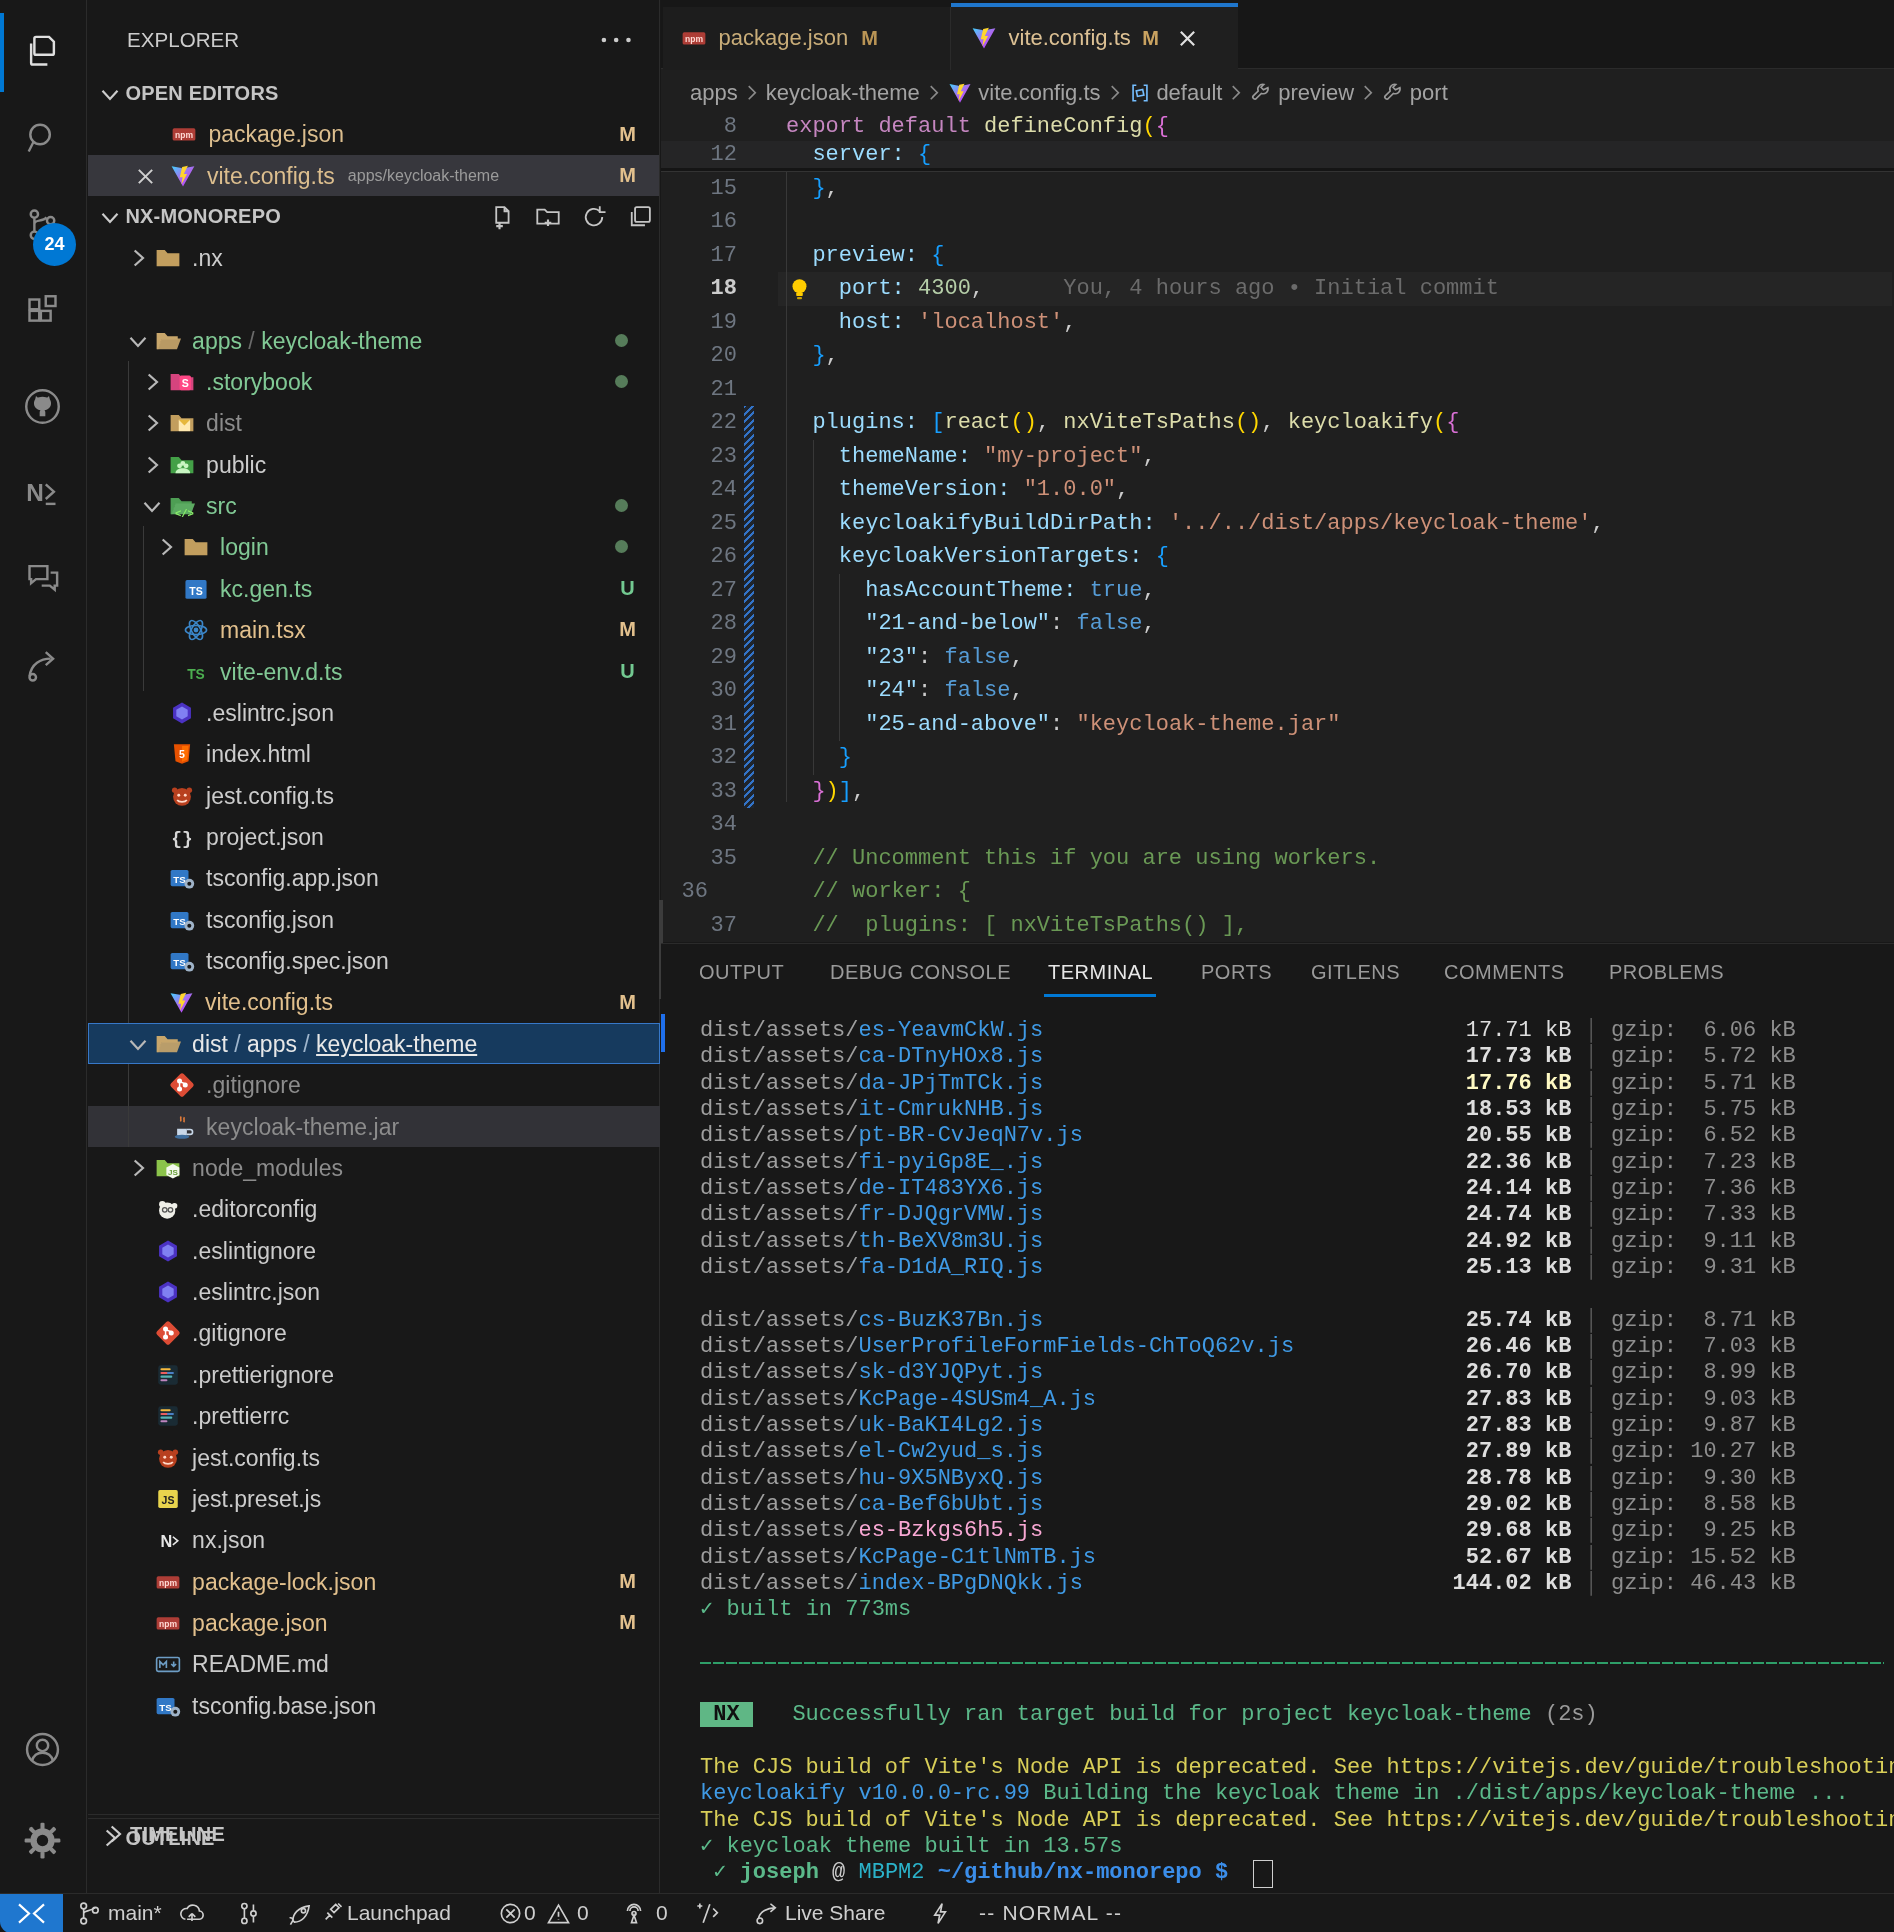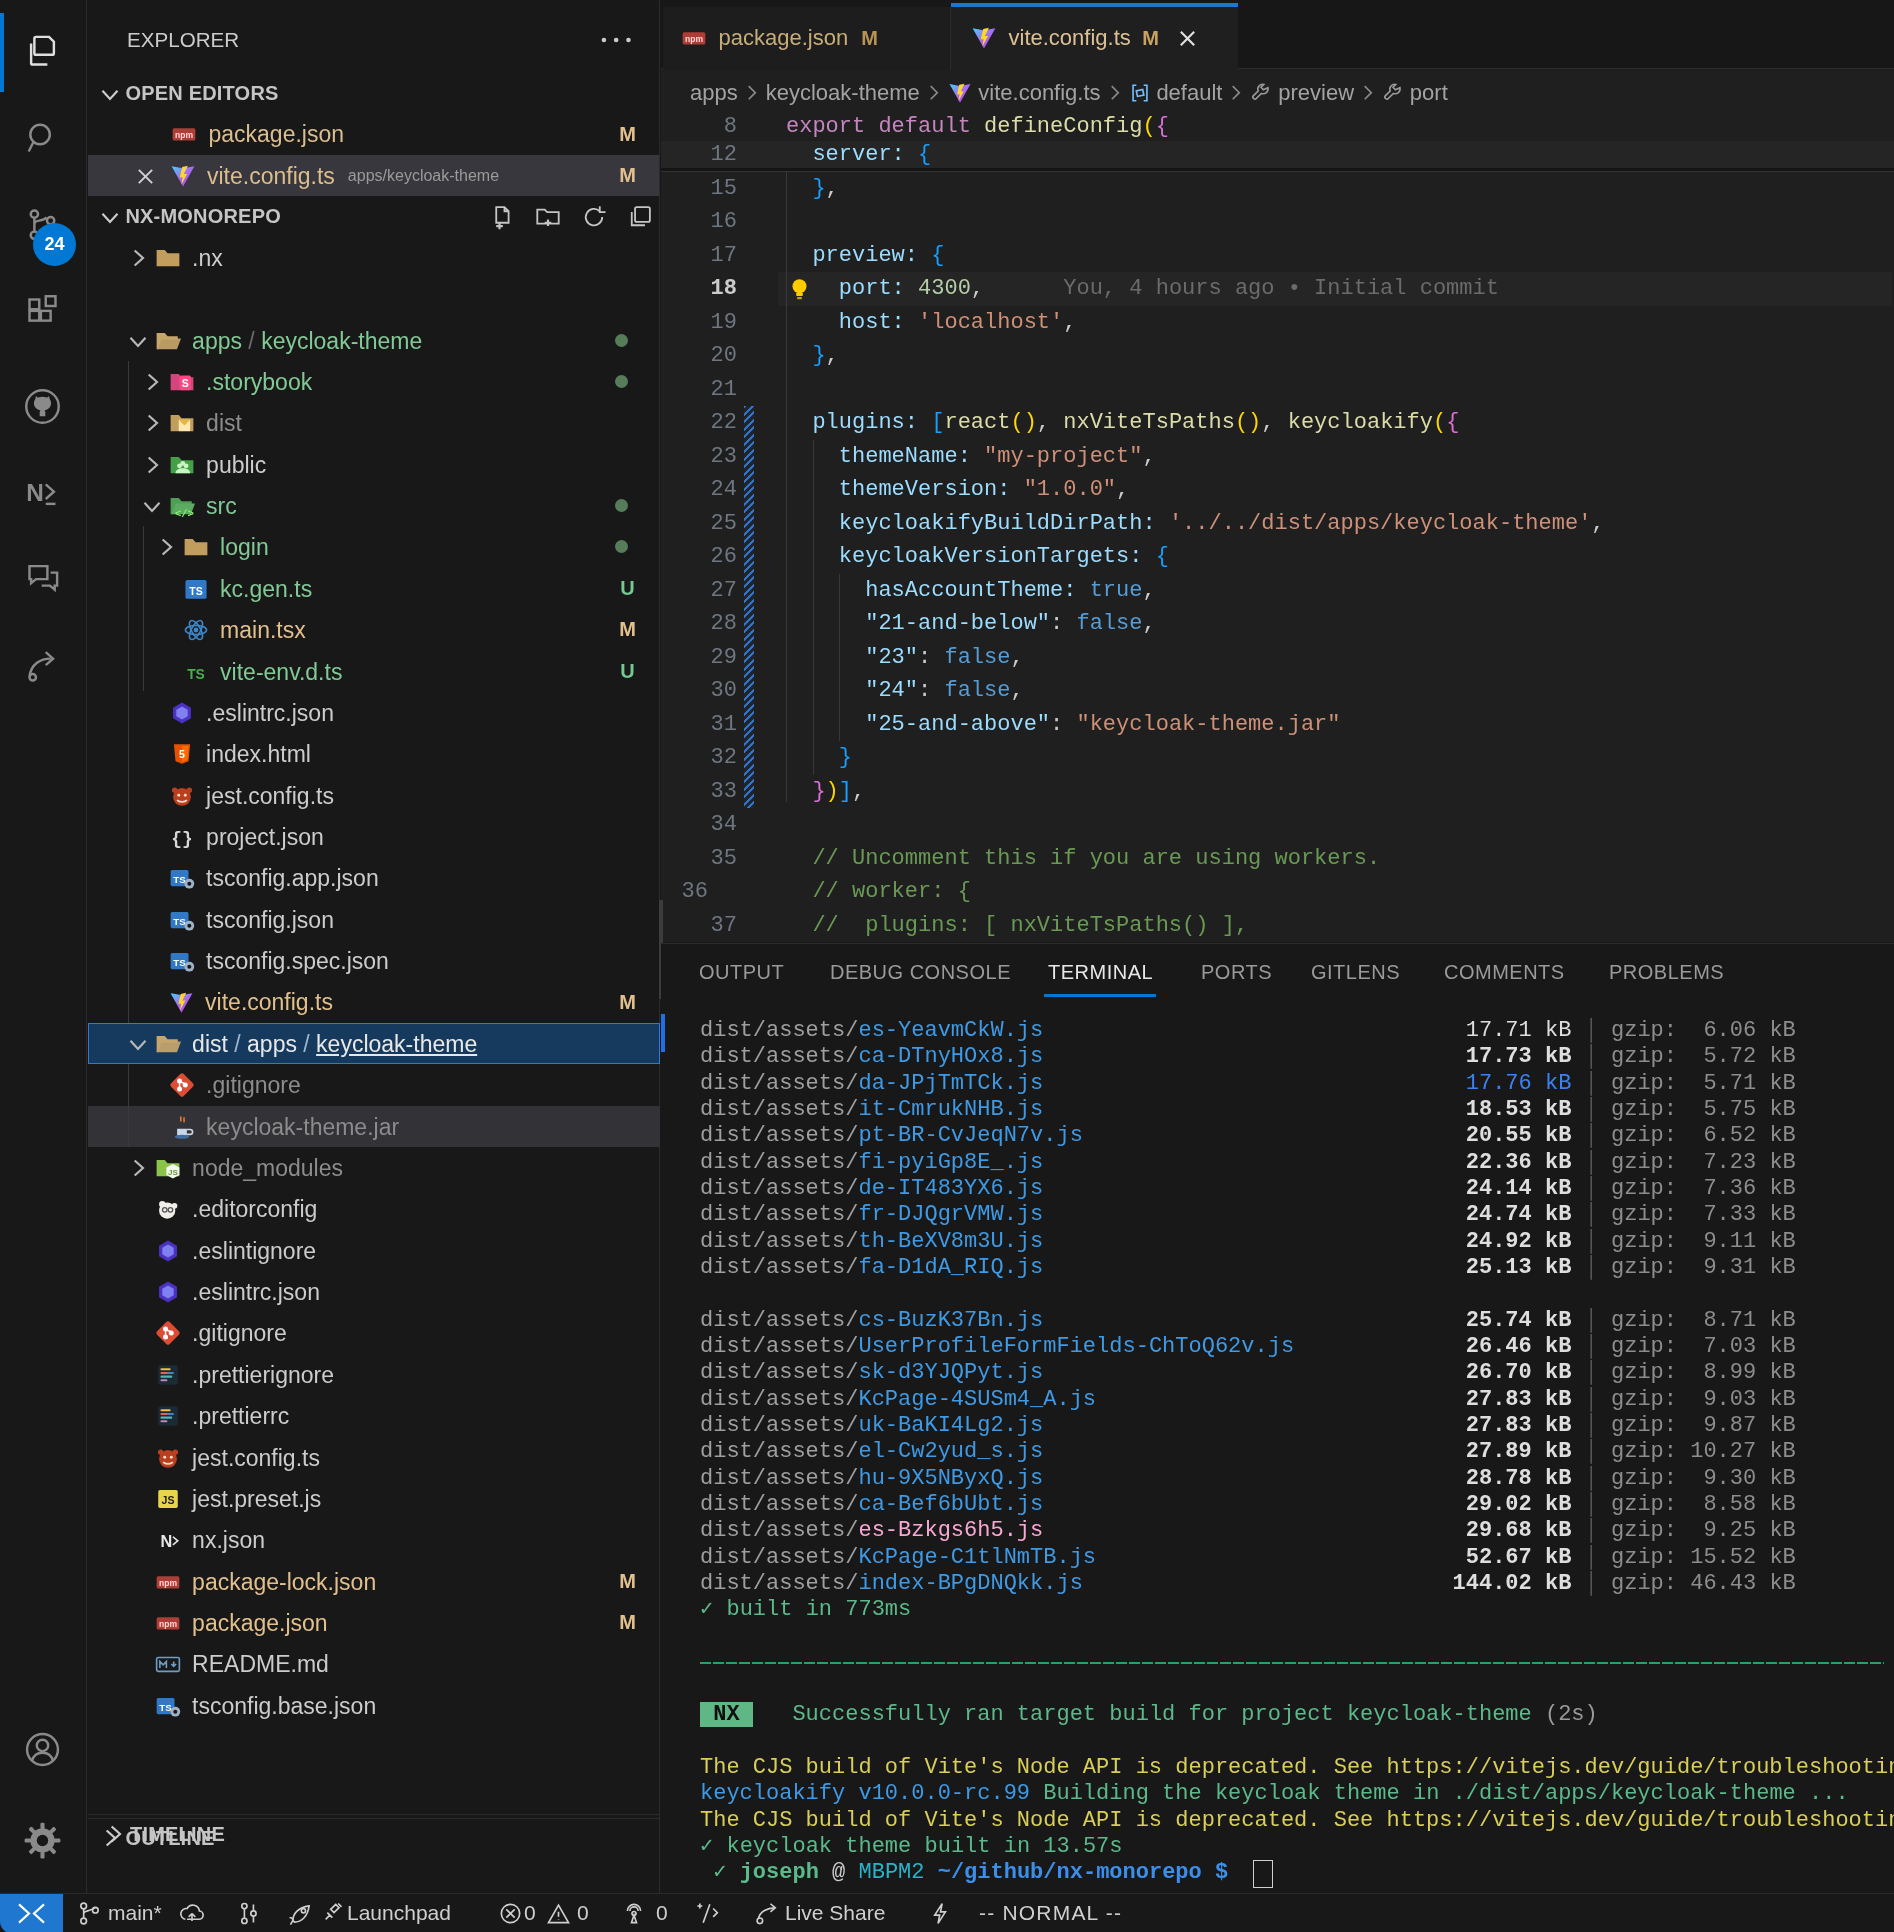--- a/index.html
+++ b/index.html
@@ -733,21 +733,21 @@
     <div class="abs" style="left:830px;top:961px;font-size:20px;color:#9a9a9a;letter-spacing:0.5px">DEBUG CONSOLE</div>
     <div class="abs" style="left:1048px;top:961px;font-size:20px;color:#e7e7e7;letter-spacing:0.5px">TERMINAL</div>
     <div class="abs" style="left:1201px;top:961px;font-size:20px;color:#9a9a9a;letter-spacing:0.5px">PORTS</div>
     <div class="abs" style="left:1311px;top:961px;font-size:20px;color:#9a9a9a;letter-spacing:0.5px">GITLENS</div>
     <div class="abs" style="left:1444px;top:961px;font-size:20px;color:#9a9a9a;letter-spacing:0.5px">COMMENTS</div>
     <div class="abs" style="left:1609px;top:961px;font-size:20px;color:#9a9a9a;letter-spacing:0.5px">PROBLEMS</div>
     <div class="abs" style="left:1044px;top:994px;width:112px;height:2.5px;background:#0078d4"></div>
     <div class="abs" style="left:661px;top:1014px;width:4.1px;height:38px;background:#1f6feb"></div>
     <div class="tline mono" style="top:1018px"><span style="color:#9f9f9f">dist/assets/</span><span style="color:#3f9ae5">es-YeavmCkW.js</span>                                <span style="color:#dedede;font-weight:normal">17.71 kB</span><span style="color:#585858"> │ </span><span style="color:#8d8d8d">gzip:  6.06 kB</span></div>
     <div class="tline mono" style="top:1044px"><span style="color:#9f9f9f">dist/assets/</span><span style="color:#3f9ae5">ca-DTnyHOx8.js</span>                                <span style="color:#dedede;font-weight:bold">17.73 kB</span><span style="color:#585858"> │ </span><span style="color:#8d8d8d">gzip:  5.72 kB</span></div>
-    <div class="tline mono" style="top:1071px"><span style="color:#9f9f9f">dist/assets/</span><span style="color:#3f9ae5">da-JPjTmTCk.js</span>                                <span style="color:#3b82f6;font-weight:normal">17.76 kB</span><span style="color:#585858"> │ </span><span style="color:#8d8d8d">gzip:  5.71 kB</span></div>
+    <div class="tline mono" style="top:1071px"><span style="color:#9f9f9f">dist/assets/</span><span style="color:#3f9ae5">da-JPjTmTCk.js</span>                                <span style="color:#fef9c3;font-weight:bold">17.76 kB</span><span style="color:#585858"> │ </span><span style="color:#8d8d8d">gzip:  5.71 kB</span></div>
     <div class="tline mono" style="top:1097px"><span style="color:#9f9f9f">dist/assets/</span><span style="color:#3f9ae5">it-CmrukNHB.js</span>                                <span style="color:#dedede;font-weight:bold">18.53 kB</span><span style="color:#585858"> │ </span><span style="color:#8d8d8d">gzip:  5.75 kB</span></div>
     <div class="tline mono" style="top:1123px"><span style="color:#9f9f9f">dist/assets/</span><span style="color:#3f9ae5">pt-BR-CvJeqN7v.js</span>                             <span style="color:#dedede;font-weight:bold">20.55 kB</span><span style="color:#585858"> │ </span><span style="color:#8d8d8d">gzip:  6.52 kB</span></div>
     <div class="tline mono" style="top:1150px"><span style="color:#9f9f9f">dist/assets/</span><span style="color:#3f9ae5">fi-pyiGp8E_.js</span>                                <span style="color:#dedede;font-weight:bold">22.36 kB</span><span style="color:#585858"> │ </span><span style="color:#8d8d8d">gzip:  7.23 kB</span></div>
     <div class="tline mono" style="top:1176px"><span style="color:#9f9f9f">dist/assets/</span><span style="color:#3f9ae5">de-IT483YX6.js</span>                                <span style="color:#dedede;font-weight:bold">24.14 kB</span><span style="color:#585858"> │ </span><span style="color:#8d8d8d">gzip:  7.36 kB</span></div>
     <div class="tline mono" style="top:1202px"><span style="color:#9f9f9f">dist/assets/</span><span style="color:#3f9ae5">fr-DJQgrVMW.js</span>                                <span style="color:#dedede;font-weight:bold">24.74 kB</span><span style="color:#585858"> │ </span><span style="color:#8d8d8d">gzip:  7.33 kB</span></div>
     <div class="tline mono" style="top:1229px"><span style="color:#9f9f9f">dist/assets/</span><span style="color:#3f9ae5">th-BeXV8m3U.js</span>                                <span style="color:#dedede;font-weight:bold">24.92 kB</span><span style="color:#585858"> │ </span><span style="color:#8d8d8d">gzip:  9.11 kB</span></div>
     <div class="tline mono" style="top:1255px"><span style="color:#9f9f9f">dist/assets/</span><span style="color:#3f9ae5">fa-D1dA_RIQ.js</span>                                <span style="color:#dedede;font-weight:bold">25.13 kB</span><span style="color:#585858"> │ </span><span style="color:#8d8d8d">gzip:  9.31 kB</span></div>
     <div class="tline mono" style="top:1308px"><span style="color:#9f9f9f">dist/assets/</span><span style="color:#3f9ae5">cs-BuzK37Bn.js</span>                                <span style="color:#dedede;font-weight:bold">25.74 kB</span><span style="color:#585858"> │ </span><span style="color:#8d8d8d">gzip:  8.71 kB</span></div>
     <div class="tline mono" style="top:1334px"><span style="color:#9f9f9f">dist/assets/</span><span style="color:#3f9ae5">UserProfileFormFields-ChToQ62v.js</span>             <span style="color:#dedede;font-weight:bold">26.46 kB</span><span style="color:#585858"> │ </span><span style="color:#8d8d8d">gzip:  7.03 kB</span></div>
     <div class="tline mono" style="top:1360px"><span style="color:#9f9f9f">dist/assets/</span><span style="color:#3f9ae5">sk-d3YJQPyt.js</span>                                <span style="color:#dedede;font-weight:bold">26.70 kB</span><span style="color:#585858"> │ </span><span style="color:#8d8d8d">gzip:  8.99 kB</span></div>

